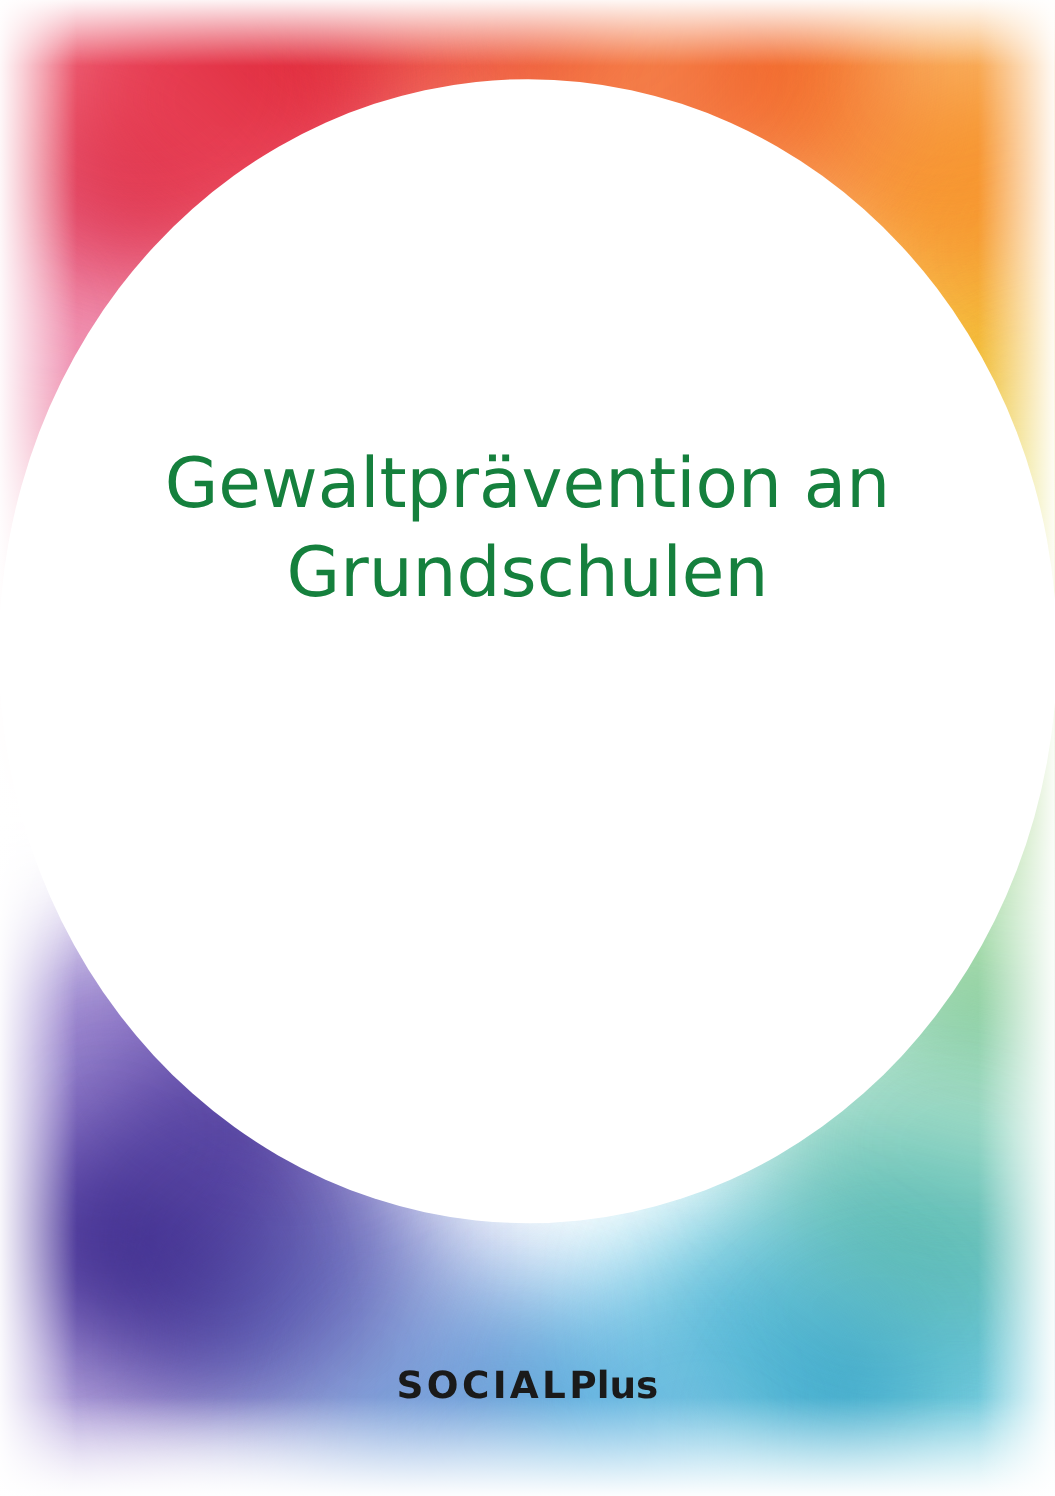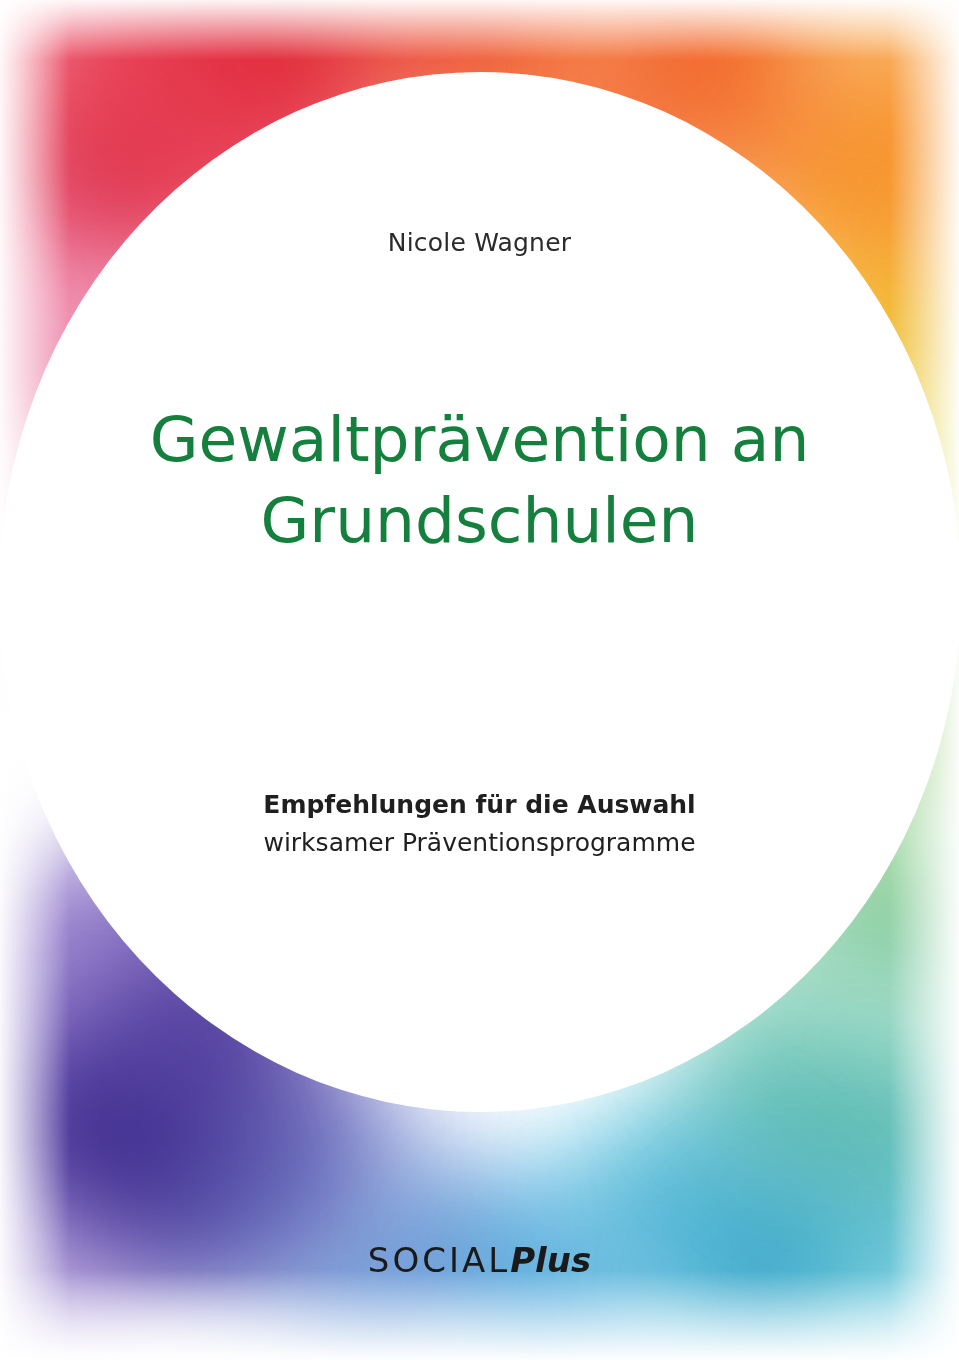--- a/index.html
+++ b/index.html
@@ -143,26 +143,25 @@
     position: absolute;
     left: 0;
     right: 0;
     top: 1240px;
     text-align: center;
     font-size: 34px;
     color: #1a1a1a;
     letter-spacing: 1px;
   }
   .logo .social {
-    font-weight: normal;
+    font-weight: bold;
     letter-spacing: 3px;
   }
   .logo .plus {
     font-weight: bold;
-    font-style: italic;
     letter-spacing: 0px;
   }
 </style>
 </head>
 <body>
 
 <div class="page">
 
   <div class="bg">
     <div class="blob b-pink1"></div>
@@ -188,27 +187,22 @@
     <div class="blob b-pu4"></div>
     <div class="blob b-bl1"></div>
     <div class="blob b-lil1"></div>
     <div class="blob b-pl1"></div>
     <div class="edge-fade"></div>
   </div>
 
   <div class="circle"></div>
 
   <div class="content">
-    <div class="author">Nicole Wagner</div>
 
     <div class="title">Gewaltprävention an Grundschulen</div>
 
-    <div class="subtitle">
-      <div class="line1">Empfehlungen für die Auswahl</div>
-      <div class="line2">wirksamer Präventionsprogramme</div>
-    </div>
 
     <div class="logo">
       <span class="social">SOCIAL</span><span class="plus">Plus</span>
     </div>
   </div>
 
 </div>
 
 </body></html>

